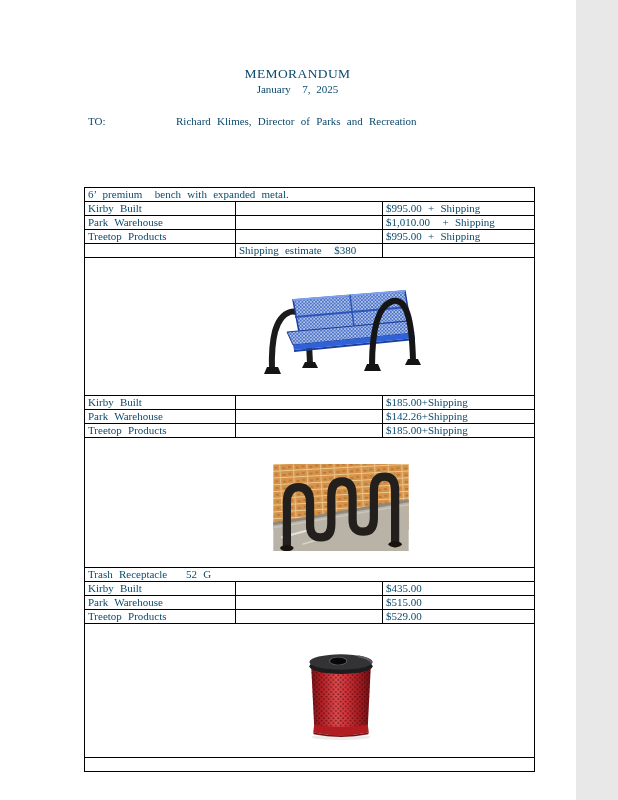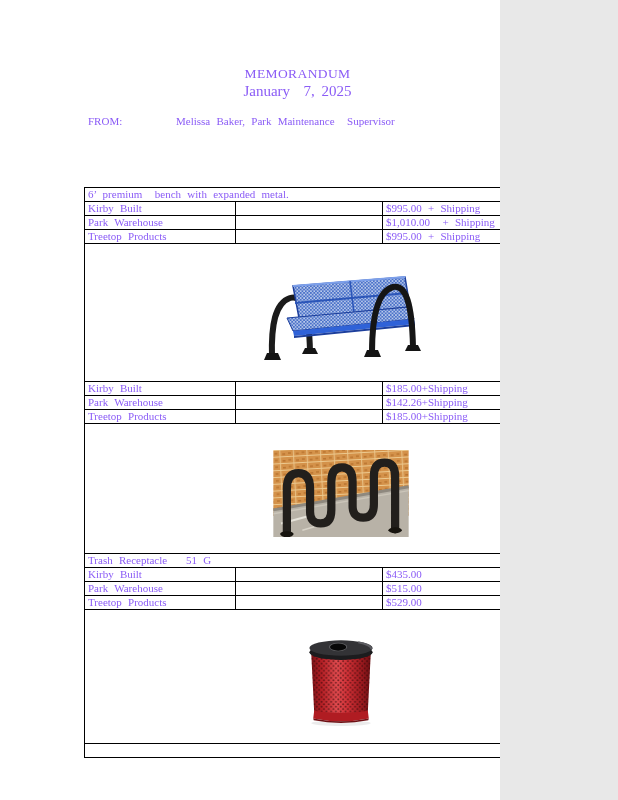--- a/index.html
+++ b/index.html
@@ -1,31 +1,31 @@
 <!DOCTYPE html>
 <html><head>
 <meta charset="utf-8">
 <style>
   html,body{margin:0;padding:0;background:#e8e8e8;}
   .page{
     position:relative;
-    width:500px;height:800px;
+    width:576px;height:800px;
     background:#ffffff;
     font-family:"Liberation Serif", serif;
-    color:#8b5cf6;
+    color:#0c4a6e;
     overflow:hidden;
   }
   .memo-title{
     position:absolute;top:66px;left:0;width:595px;
     text-align:center;font-size:13.5px;font-weight:normal;
     letter-spacing:0.4px;white-space:pre;
   }
   .memo-date{
     position:absolute;top:83px;left:0;width:595px;
-    text-align:center;font-size:15px;white-space:pre;word-spacing:3px;
+    text-align:center;font-size:11px;white-space:pre;word-spacing:3px;
   }
   .addr{position:absolute;left:88px;top:114px;font-size:11px;}
   .addr-row{height:14px;line-height:14px;white-space:pre;word-spacing:3.5px;}
   .addr-lbl{display:inline-block;width:88px;word-spacing:0;}
   .quote-table-wrap{position:absolute;left:84px;top:187px;}
   table.quote{
     border-collapse:collapse;table-layout:fixed;width:450px;
     font-size:11px;
     padding-left:14px;
   }
@@ -48,21 +48,21 @@
 </style>
 </head>
 <body>
 
 <div class="page">
 
   <div class="memo-title">MEMORANDUM</div>
   <div class="memo-date">January  7, 2025</div>
 
   <div class="addr">
-    <div class="addr-row"><span class="addr-lbl">FROM:</span><span>Melissa Baker, Park Maintenance  Supervisor</span></div>
+    <div class="addr-row"><span class="addr-lbl">TO:</span><span>Richard Klimes, Director of Parks and Recreation</span></div>
   </div>
 
   <div class="quote-table-wrap">
   <table class="quote">
     <colgroup>
           <col style="width:151px">
           <col style="width:147px">
           <col style="width:152px">
         </colgroup>
     <tbody>
@@ -77,20 +77,25 @@
       </tr>
       <tr>
         <td>Park Warehouse</td>
         <td></td>
         <td>$1,010.00  + Shipping</td>
       </tr>
       <tr>
         <td>Treetop Products</td>
         <td></td>
         <td>$995.00 + Shipping</td>
+      </tr>
+      <tr>
+        <td></td>
+        <td>Shipping estimate  $380</td>
+        <td></td>
       </tr>
       <tr>
         <td colspan="3" class="imgcell bench-cell">
           
           <svg width="164" height="95" viewBox="0 0 164 95">
             <defs>
               <pattern id="perf" width="3.4" height="3.4" patternUnits="userSpaceOnUse">
                 <rect width="3.4" height="3.4" fill="#4a71c8"></rect>
                 <circle cx="0.9" cy="0.9" r="0.8" fill="#e6edfa"></circle>
                 <circle cx="2.6" cy="2.6" r="0.8" fill="#cdd9f2"></circle>
@@ -154,21 +159,21 @@
             <path d="M30,83 L54,76" stroke="#d8d3c8" stroke-width="1.5"></path>
 
             <path d="M14,86 L14,40 Q14,24 26,24 Q38,24 38,40 L38,64 Q38,76 49,76 Q60,76 60,62 L60,33 Q60,18 71,18 Q82,18 82,33 L82,58 Q82,70 93,70 Q104,70 104,56 L104,27 Q104,13 115,13 Q126,13 126,27 L126,82" fill="none" stroke="#221f1c" stroke-width="8.5" stroke-linecap="round" stroke-linejoin="round"></path>
             <ellipse cx="14" cy="87" rx="7" ry="3" fill="#17140f"></ellipse>
             <ellipse cx="126" cy="83" rx="7" ry="3" fill="#17140f"></ellipse>
           </svg>
         </td>
       </tr>
 
       <tr>
-        <td colspan="3">Trash Receptacle   51 G</td>
+        <td colspan="3">Trash Receptacle   52 G</td>
       </tr>
       <tr>
         <td>Kirby Built</td>
         <td></td>
         <td>$435.00</td>
       </tr>
       <tr>
         <td>Park Warehouse</td>
         <td></td>
         <td>$515.00</td>

